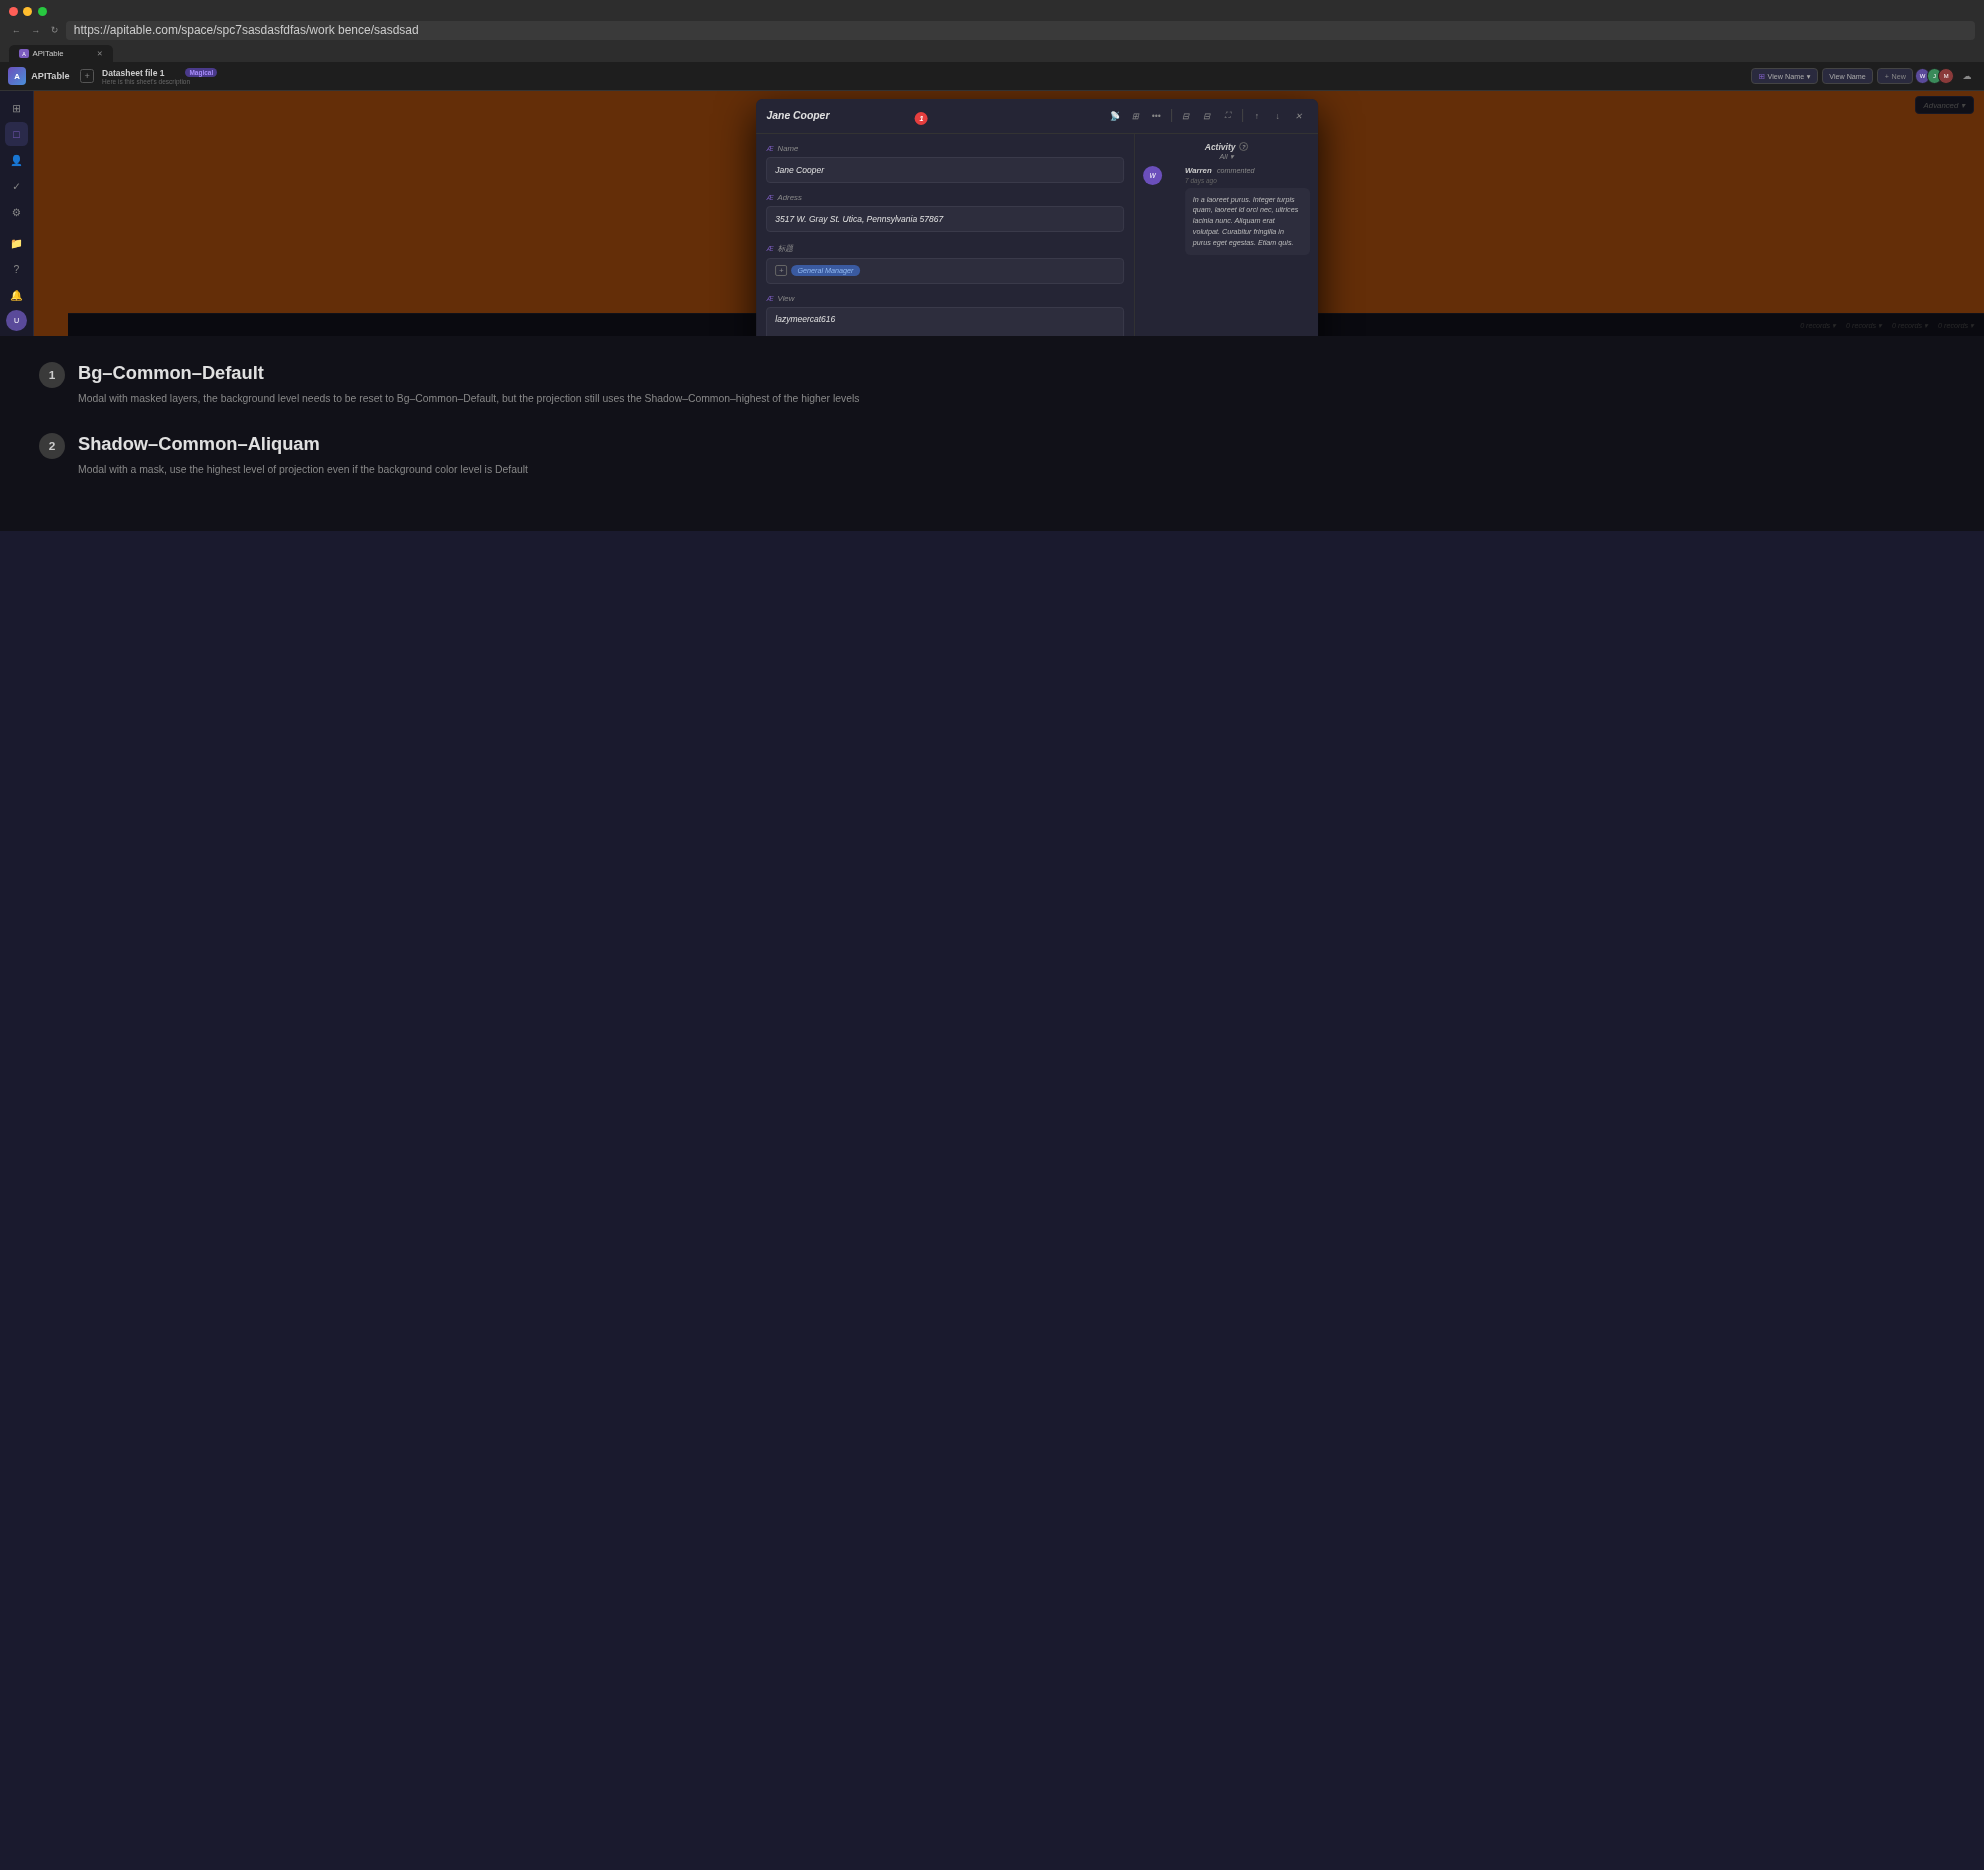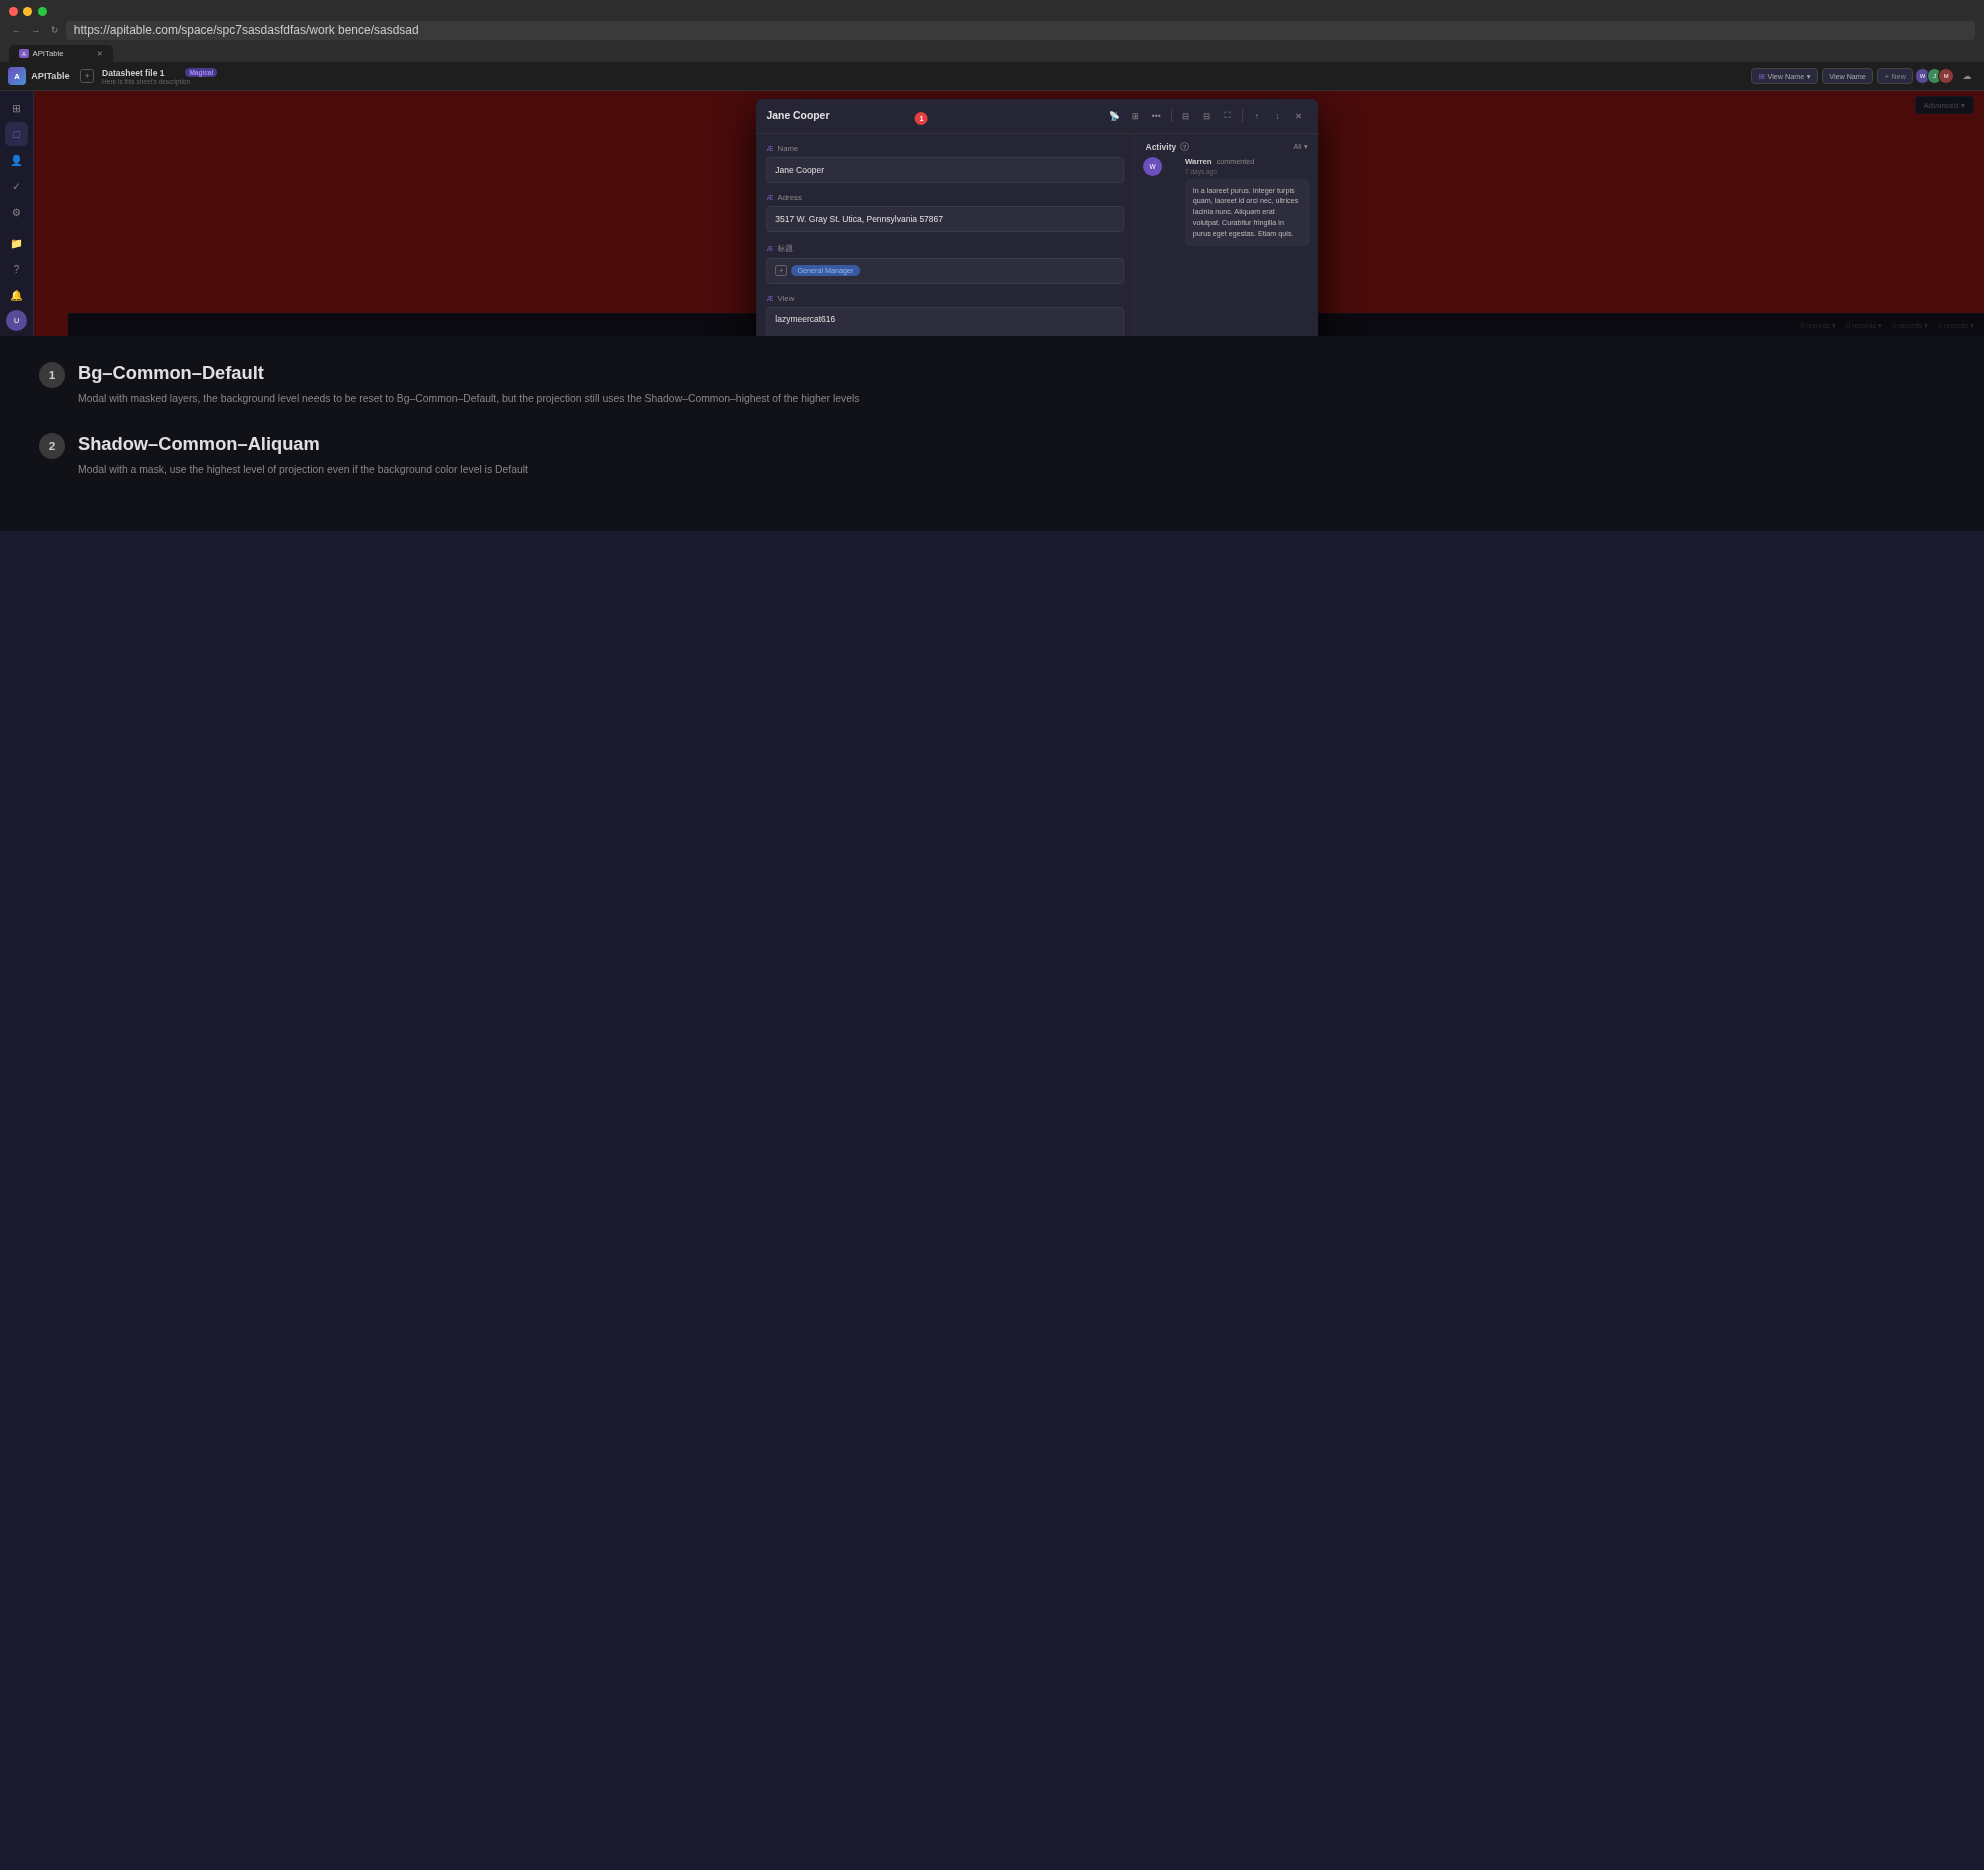--- a/index.html
+++ b/index.html
@@ -198,23 +198,24 @@
     .sidebar-avatar {
       width: 21px; height: 21px; border-radius: 50%;
       background: #5a4a9a; margin-top: auto;
       display: flex; align-items: center; justify-content: center;
       font-size: 7.2px; color: white; cursor: pointer;
     }
 
     
     .main-content {
       flex: 1;
-      background: #b91c1c;
+      background: #f97316;
       position: relative;
       overflow: hidden;
+      font-style: italic;
     }
 
     
     .modal-backdrop {
       position: absolute;
       inset: 0;
       background: rgba(0,0,0,0.6);
       z-index: 10;
     }
 
@@ -326,20 +327,21 @@
 
     
     .activity-panel {
       width: 183px;
       display: flex; flex-direction: column;
       background: #252535;
     }
     .activity-header {
       display: flex; align-items: center; justify-content: space-between;
       padding: 7.8px 10.4px 5.2px;
+      flex-direction: column;
     }
     .activity-title {
       display: flex; align-items: center; gap: 3.9px;
       font-size: 8.5px; font-weight: 600; color: #ccc;
     }
     .activity-info-icon {
       width: 9.1px; height: 9.1px; border-radius: 50%;
       border: 0.7px solid #666;
       display: flex; align-items: center; justify-content: center;
       font-size: 5.9px; color: #888;

